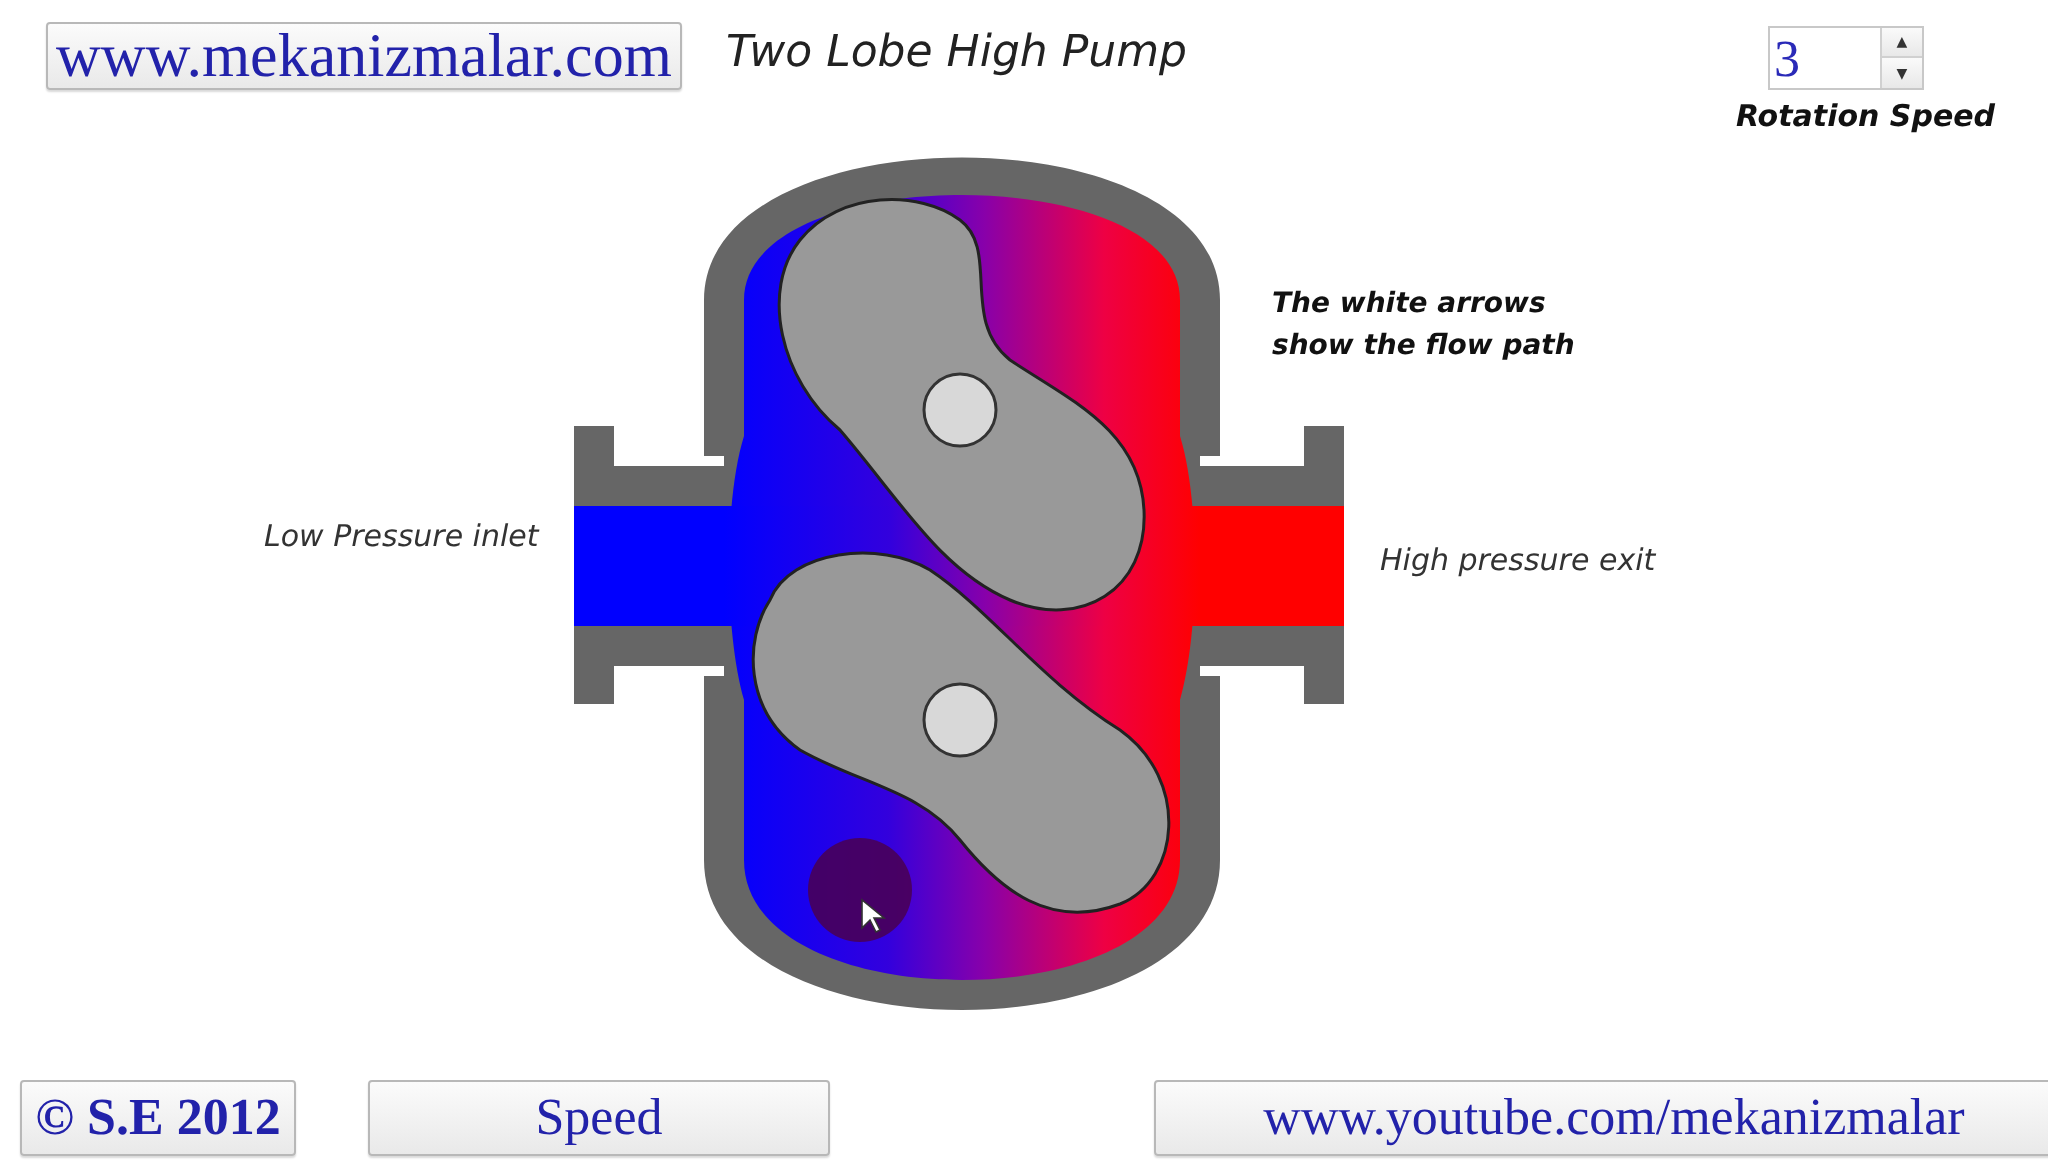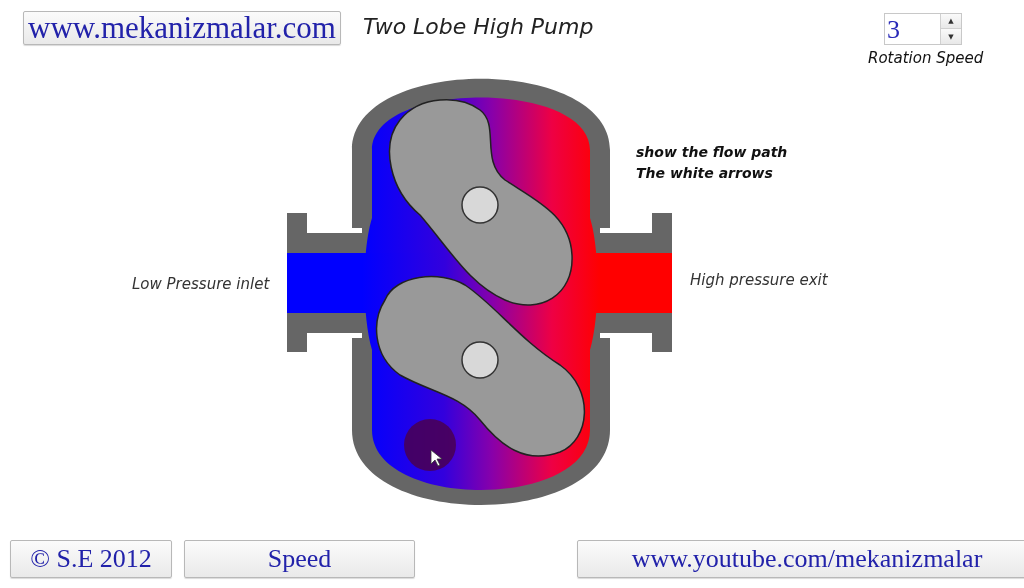--- a/index.html
+++ b/index.html
@@ -6,54 +6,54 @@
     body { width:1024px; height:588px; background:#ffffff; position:relative; overflow:hidden; font-family:"DejaVu Sans", sans-serif; }
     .btn {
       position:absolute; box-sizing:border-box;
       background:linear-gradient(#fbfbfb, #e9e9e9);
       border:1px solid #b8b8b8; border-radius:2px;
       box-shadow:0 1px 1px rgba(0,0,0,0.15);
       color:#2222aa; font-family:"Liberation Serif", serif;
       display:flex; align-items:center; justify-content:center; cursor:pointer;
     }
     #site-btn { left:10px; top:11px; width:318px; height:34px; font-size:31px;margin-left:13px; }
-    #copy-btn { left:10px; top:540px; width:162px; height:38px; font-size:26px; }
+    #copy-btn { left:10px; top:540px; width:138px; height:38px; font-size:26px;font-weight:bold; }
     #arrows-btn { left:184px; top:540px; width:231px; height:38px; font-size:26px; }
     #yt-btn { left:577px; top:540px; width:460px; height:38px; font-size:26px;text-align:center; }
     .title { position:absolute; left:363px; top:14px; font-size:22px; font-style:italic; color:#222; }
     .spin { position:absolute; left:884px; top:13px; width:78px; height:32px; box-sizing:border-box;
       border:1px solid #c8c8c8; background:#fff; }
     .spin .val { position:absolute; left:2px; top:0; font-family:"Liberation Serif", serif; font-size:26px; color:#2a2ab8; line-height:32px; }
     .spin .arrows { position:absolute; right:0; top:0; width:20px; height:30px; border-left:1px solid #d0d0d0; }
     .spin .up, .spin .down { height:15px; display:flex; align-items:center; justify-content:center; font-size:7px; color:#333; background:linear-gradient(#fafafa,#e8e8e8); cursor:pointer; }
     .spin .up { border-bottom:1px solid #d0d0d0; box-sizing:border-box; }
-    .speed-label { position:absolute; left:868px; top:49px; font-size:15px; font-weight:normal; font-style:italic; color:#111; }
+    .speed-label { position:absolute; left:868px; top:49px; font-size:15px; font-weight:bold; font-style:italic; color:#111; }
     .note { position:absolute; left:636px; top:142px; font-size:14px; font-weight:bold; font-style:italic; color:#111; line-height:21px; }
-    .inlet { position:absolute; left:132px; top:275px; font-size:15px; font-style:italic; color:#333; }
+    .inlet { position:absolute; left:132px; top:259px; font-size:15px; font-style:italic; color:#333; }
     .exit { position:absolute; left:690px; top:271px; font-size:15px; font-style:italic; color:#333;text-align:center; }
     svg.pump { position:absolute; left:0; top:0; }
   </style>
 </head>
 <body>
 
 <div id="site-btn" class="btn">www.mekanizmalar.com</div>
 <div class="title">Two Lobe High Pump</div>
 
 <div class="spin">
   <span class="val">3</span>
   <div class="arrows">
     <div class="up">▲</div>
     <div class="down">▼</div>
   </div>
 </div>
 <div class="speed-label">Rotation Speed</div>
 
 <div class="note">
+  <div>The white arrows</div>
   <div>show the flow path</div>
-  <div>The white arrows</div>
 </div>
 <div class="inlet">Low Pressure inlet</div>
 <div class="exit">High pressure exit</div>
 
 <svg class="pump" width="1024" height="588" viewBox="0 0 1024 588">
   <defs>
     <linearGradient id="flowGrad" x1="0" y1="0" x2="1" y2="0">
       <stop offset="0" stop-color="#0000ff"></stop>
       <stop offset="0.35" stop-color="#3300dd"></stop>
       <stop offset="0.55" stop-color="#8800aa"></stop>

